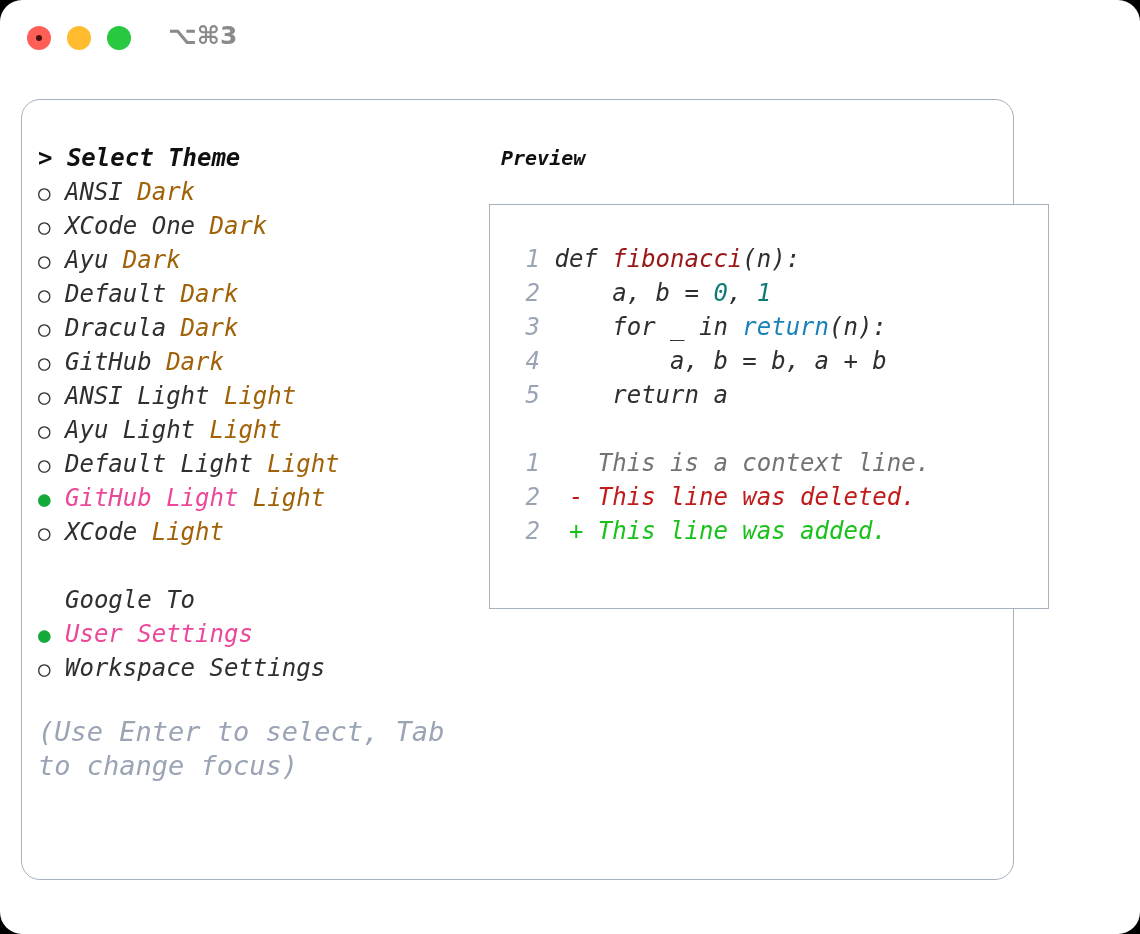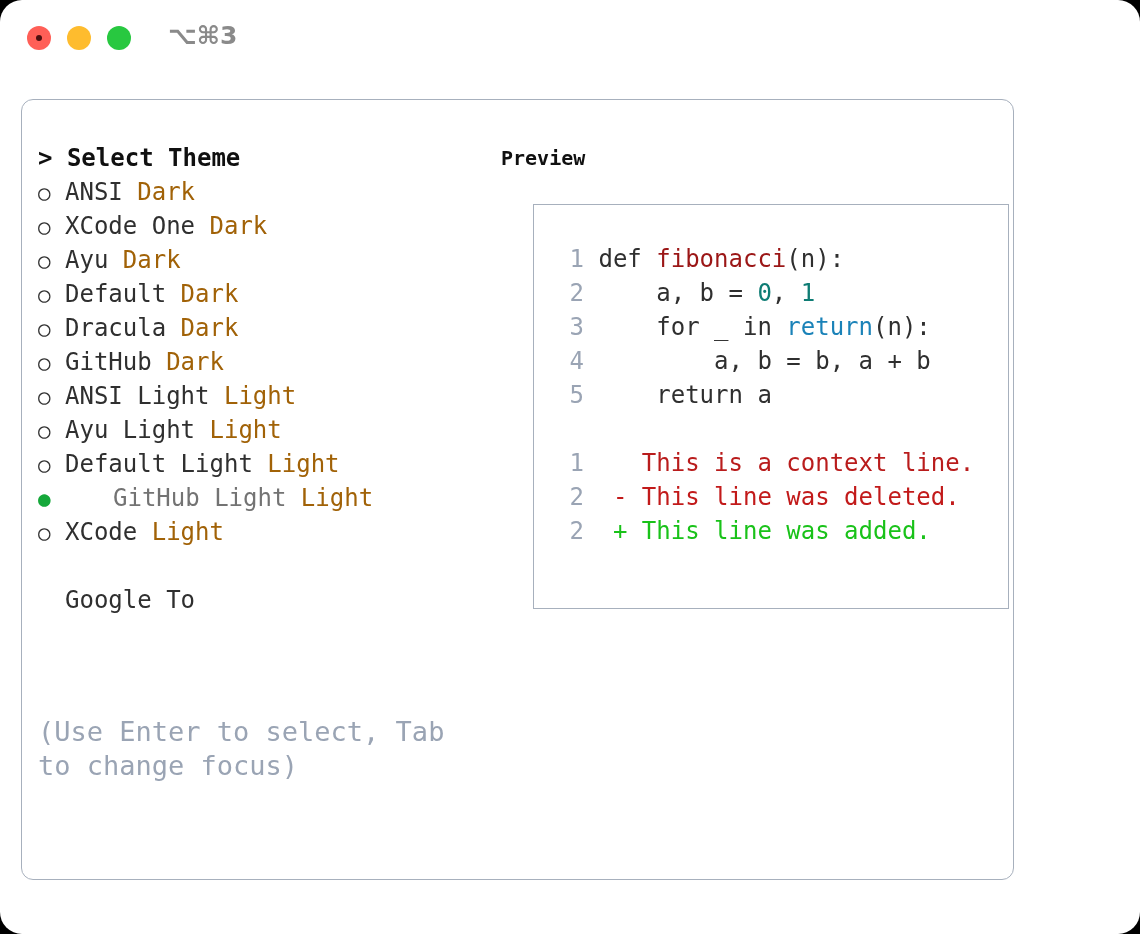--- a/index.html
+++ b/index.html
@@ -62,23 +62,24 @@
   }
 
   
   #panel {
     position: absolute;
     left: 21px;
     top: 99px;
     width: 993px;
     height: 781px;
     border: 1.5px solid #a7b0bd;
-    border-radius: 12px;
+    border-radius: 19px;
     box-sizing: border-box;
     background: #ffffff;
+    font-style: italic;
   }
 
   
   #left-col {
     position: absolute;
     left: 16px;
     top: 41px;
     width: 440px;
   }
 
@@ -99,21 +100,21 @@
 
   .opt-bullet {
     display: inline-block;
     width: 27px;
     font-size: 21px;
   }
   .opt-bullet.off { color: #333333; }
   .opt-bullet.on  { color: #15a83a; }
 
   .opt-label      { color: #2f2f2f; }
-  .opt-label.sel  { color: #737373; margin-left: 48px; }
+  .opt-label.sel  { color: #ec4899; }
   .opt-kind       { color: #a16207; }
 
   .spacer { height: 34px; }
 
   #apply-header {
     padding-left: 27px;
     color: #2f2f2f;
   }
 
   #hint {
@@ -134,23 +135,23 @@
     top: 41px;
     font-size: 20px;
     font-weight: bold;
     color: #101010;
     line-height: 34px;
     white-space: pre;
   }
 
   #code-box {
     position: absolute;
-    left: 511px;
+    left: 467px;
     top: 104px;
-    width: 476px;
+    width: 560px;
     height: 405px;
     border: 1.5px solid #a7b0bd;
     box-sizing: border-box;
     background: #ffffff;
   }
 
   #code-inner {
     position: absolute;
     left: 26px;
     top: 37px;
@@ -168,21 +169,21 @@
     width: 24px;
     text-align: right;
     color: #9aa4b4;
   }
   .ctext { color: #2f2f2f; }
 
   .tok-fn   { color: #9b1616; }
   .tok-num  { color: #0e7c74; }
   .tok-builtin { color: #1a82b8; }
 
-  .diff-ctx { color: #b91c1c; }
+  .diff-ctx { color: #737373; }
   .diff-del { color: #c21a1a; }
   .diff-add { color: #19c219; }
 </style>
 </head>
 <body>
 
 <div id="window">
 
   <div id="titlebar">
     <div class="traffic" id="dot-close"></div>
@@ -204,20 +205,24 @@
           <div class="line"><span class="opt-bullet off">○</span><span class="opt-label">Dracula </span><span class="opt-kind">Dark</span></div>
           <div class="line"><span class="opt-bullet off">○</span><span class="opt-label">GitHub </span><span class="opt-kind">Dark</span></div>
           <div class="line"><span class="opt-bullet off">○</span><span class="opt-label">ANSI Light </span><span class="opt-kind">Light</span></div>
           <div class="line"><span class="opt-bullet off">○</span><span class="opt-label">Ayu Light </span><span class="opt-kind">Light</span></div>
           <div class="line"><span class="opt-bullet off">○</span><span class="opt-label">Default Light </span><span class="opt-kind">Light</span></div>
           <div class="line"><span class="opt-bullet on">●</span><span class="opt-label sel">GitHub Light </span><span class="opt-kind">Light</span></div>
           <div class="line"><span class="opt-bullet off">○</span><span class="opt-label">XCode </span><span class="opt-kind">Light</span></div>
         </div>
       <div class="spacer"></div>
       <div class="line" id="apply-header">Google To</div>
+      <div id="apply-list">
+          <div class="line"><span class="opt-bullet on">●</span><span class="opt-label sel">User Settings</span></div>
+          <div class="line"><span class="opt-bullet off">○</span><span class="opt-label">Workspace Settings</span></div>
+        </div>
     </div>
 
     <div id="hint">(Use Enter to select, Tab to change focus)</div>
 
     <div id="preview-title">Preview</div>
 
     <div id="code-box">
       <div id="code-inner">
         <div id="code-lines">
             <div class="code-line"><span class="lnum">1</span><span class="ctext"> </span><span class="ctext">def </span><span class="tok-fn">fibonacci</span><span class="ctext">(n):</span></div>

